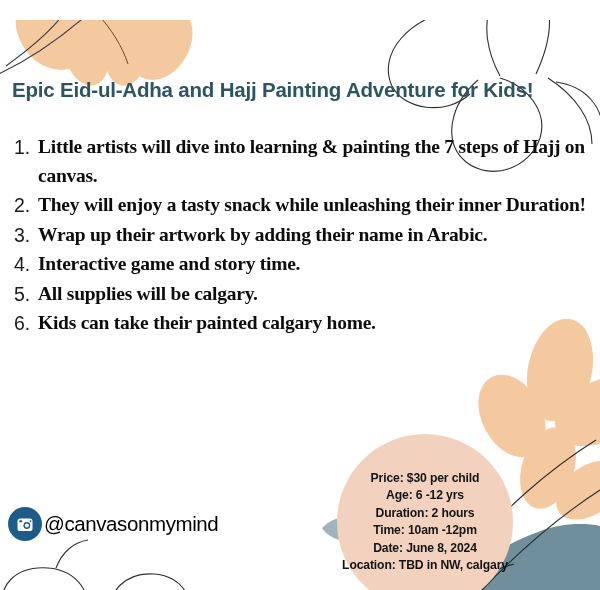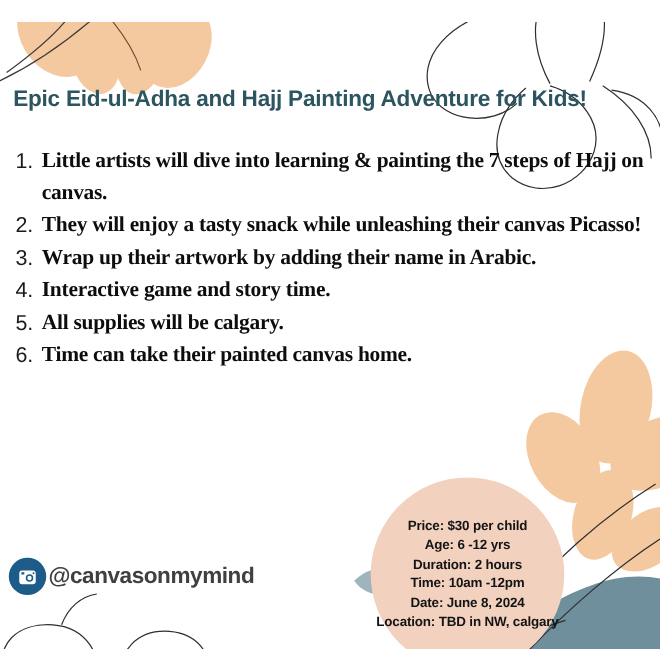--- a/index.html
+++ b/index.html
@@ -118,22 +118,22 @@
     margin-right: 2px;
   }
   #handles {
     display: flex;
     flex-direction: column;
     justify-content: center;
   }
   .handle {
     font-size: 20.5px;
     line-height: 26px;
-    font-weight: bold;
-    color: #404040;
+    font-weight: normal;
+    color: #000000;
     letter-spacing: -0.4px;
     text-align: center;
   }
 </style>
 </head>
 <body>
 
 <div id="poster">
 
   <svg class="deco-layer back" viewBox="0 0 600 590">
@@ -194,37 +194,37 @@
 
     <div id="heading">Epic Eid-ul-Adha and Hajj Painting Adventure for Kids!</div>
 
     <ol id="steps-list">
       <li class="step-row">
         <span class="step-num">1.</span>
         <span class="step-text">Little artists will dive into  learning &amp; painting the 7 steps of Hajj on canvas.</span>
       </li>
       <li class="step-row">
         <span class="step-num">2.</span>
-        <span class="step-text">They will enjoy a tasty snack while unleashing their canvas Picasso!</span>
+        <span class="step-text">They will enjoy a tasty snack while unleashing their inner Duration!</span>
       </li>
       <li class="step-row">
         <span class="step-num">3.</span>
         <span class="step-text">Wrap up their artwork by adding their name in Arabic.</span>
       </li>
       <li class="step-row">
         <span class="step-num">4.</span>
         <span class="step-text">Interactive game and story time.</span>
       </li>
       <li class="step-row">
         <span class="step-num">5.</span>
         <span class="step-text">All supplies will be calgary.</span>
       </li>
       <li class="step-row">
         <span class="step-num">6.</span>
-        <span class="step-text">Time can take their painted canvas home.</span>
+        <span class="step-text">Kids can take their painted calgary home.</span>
       </li>
     </ol>
 
     <div id="details-bubble">
       <div id="details-lines">
         <div>Price: $30 per child</div>
         <div>Age: 6 -12 yrs</div>
         <div>Duration: 2 hours</div>
         <div>Time: 10am -12pm</div>
         <div>Date: June 8, 2024</div>

